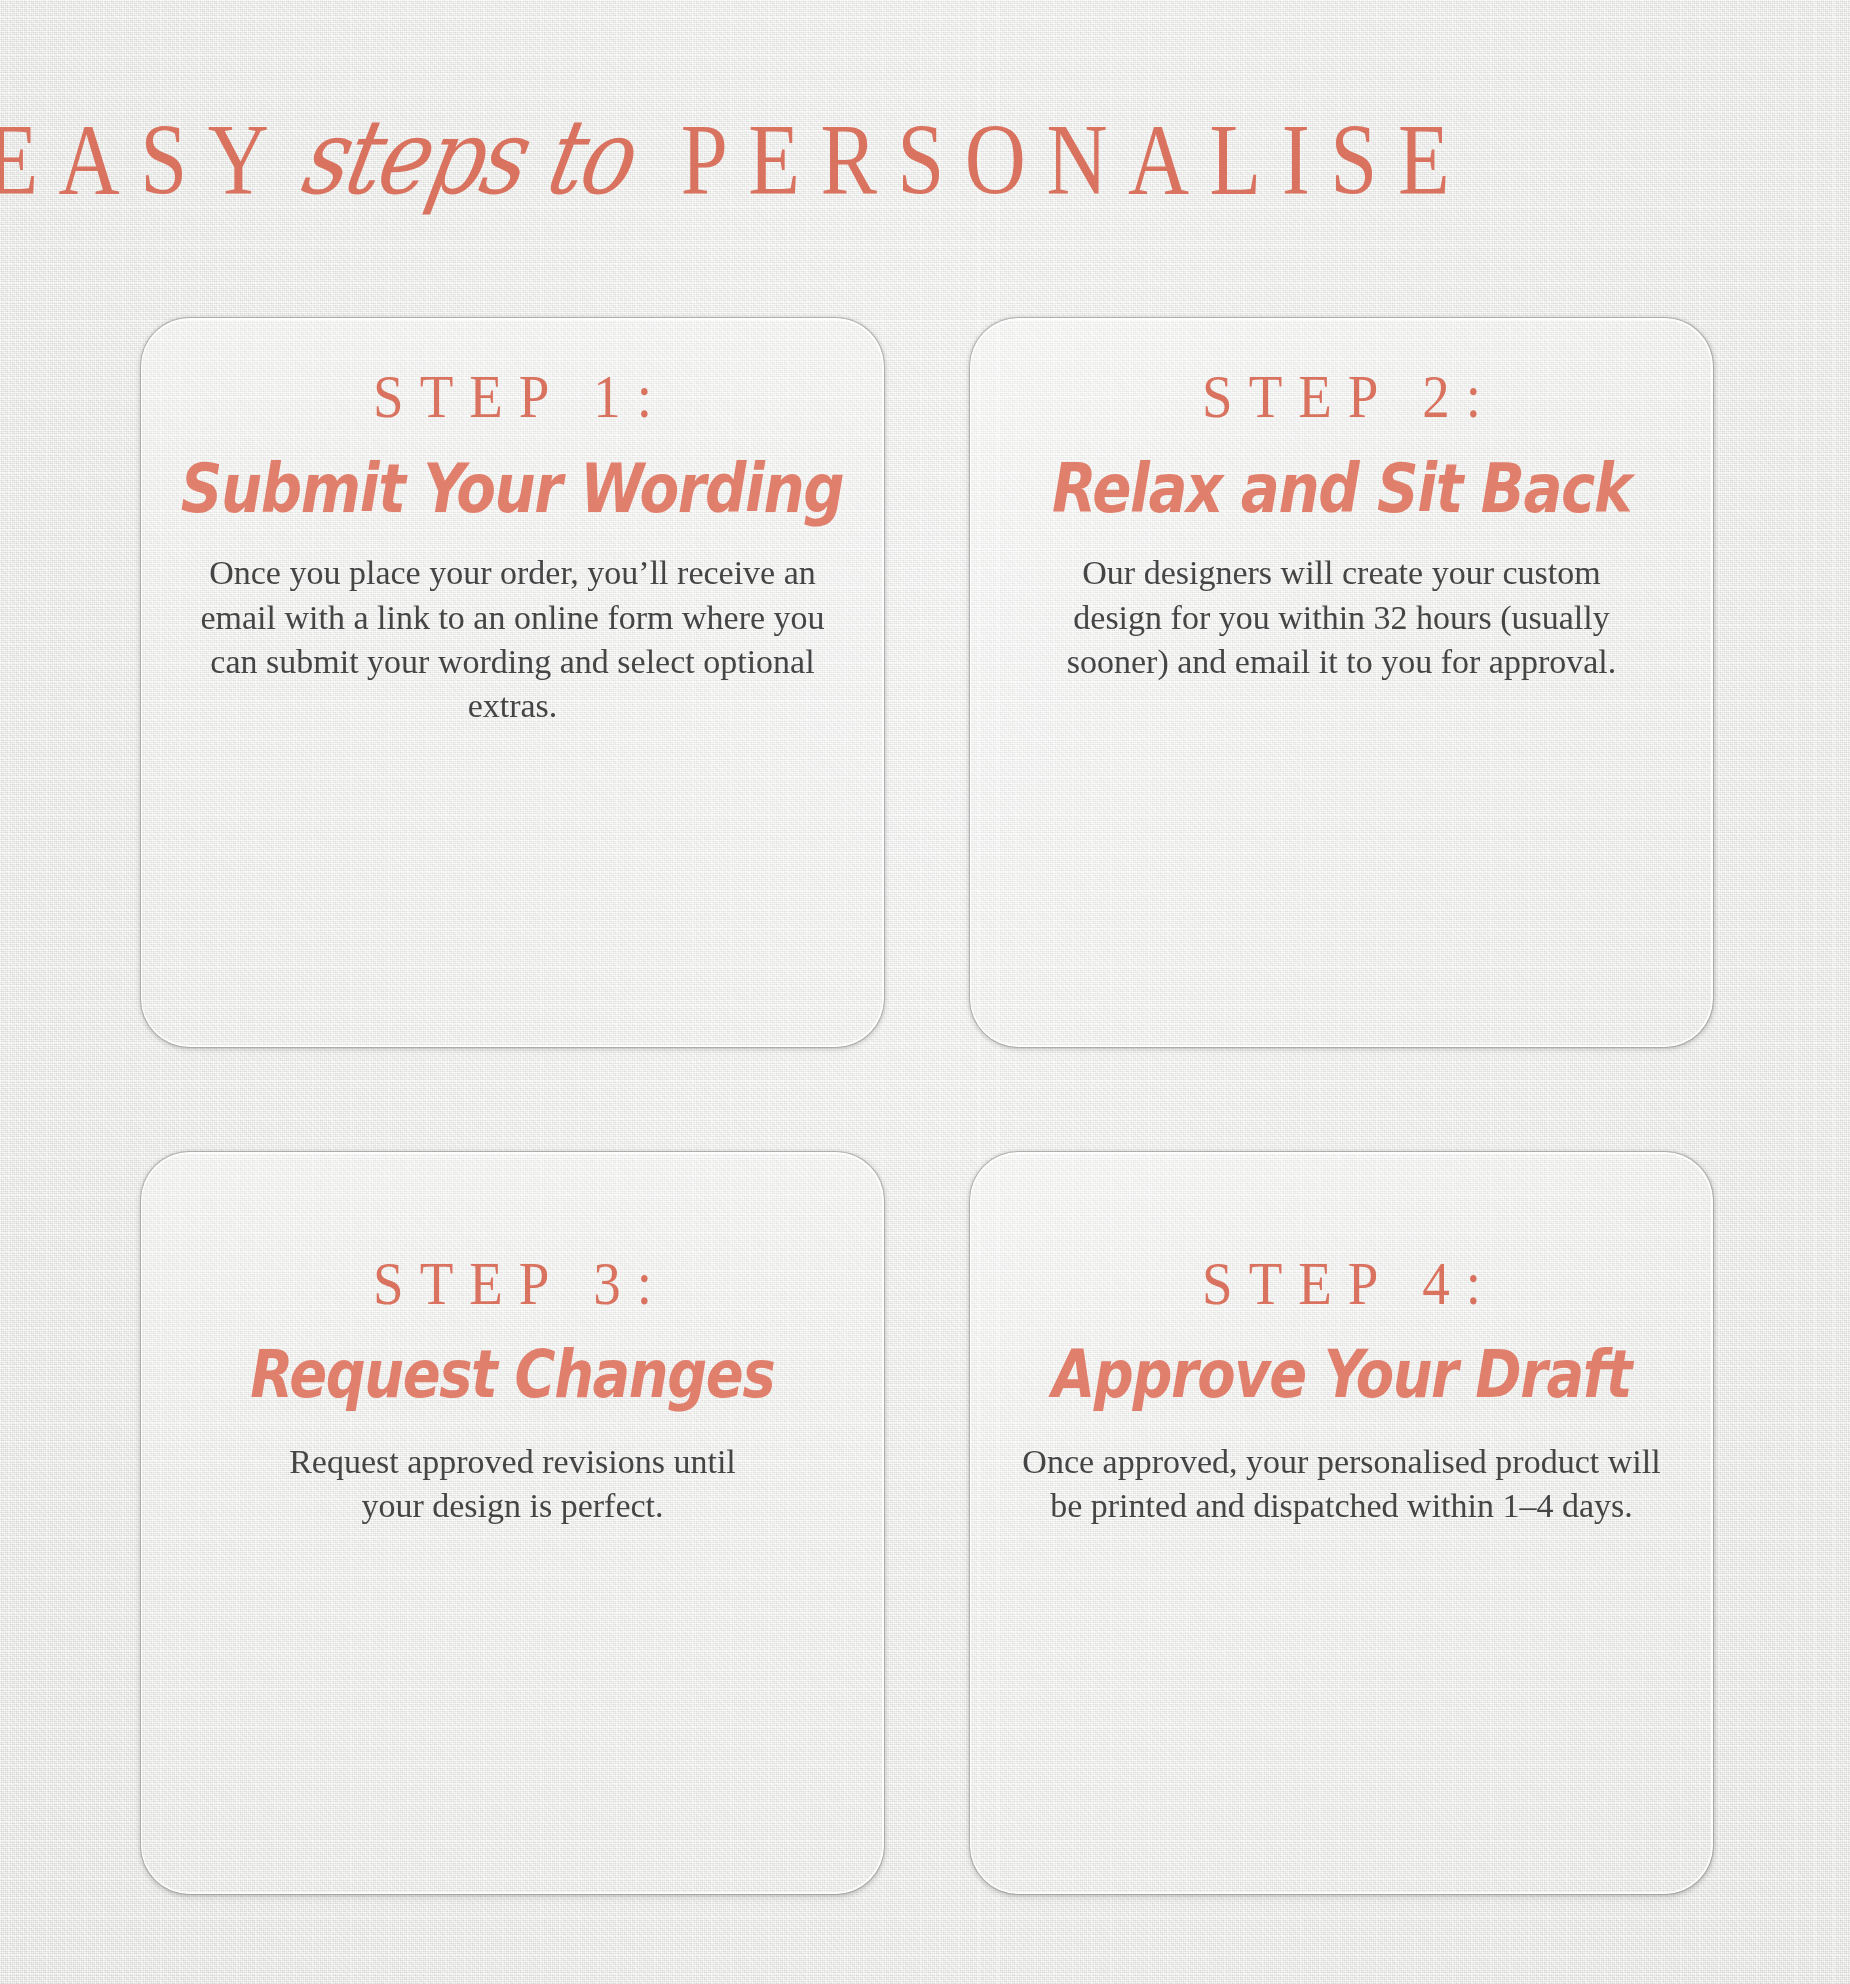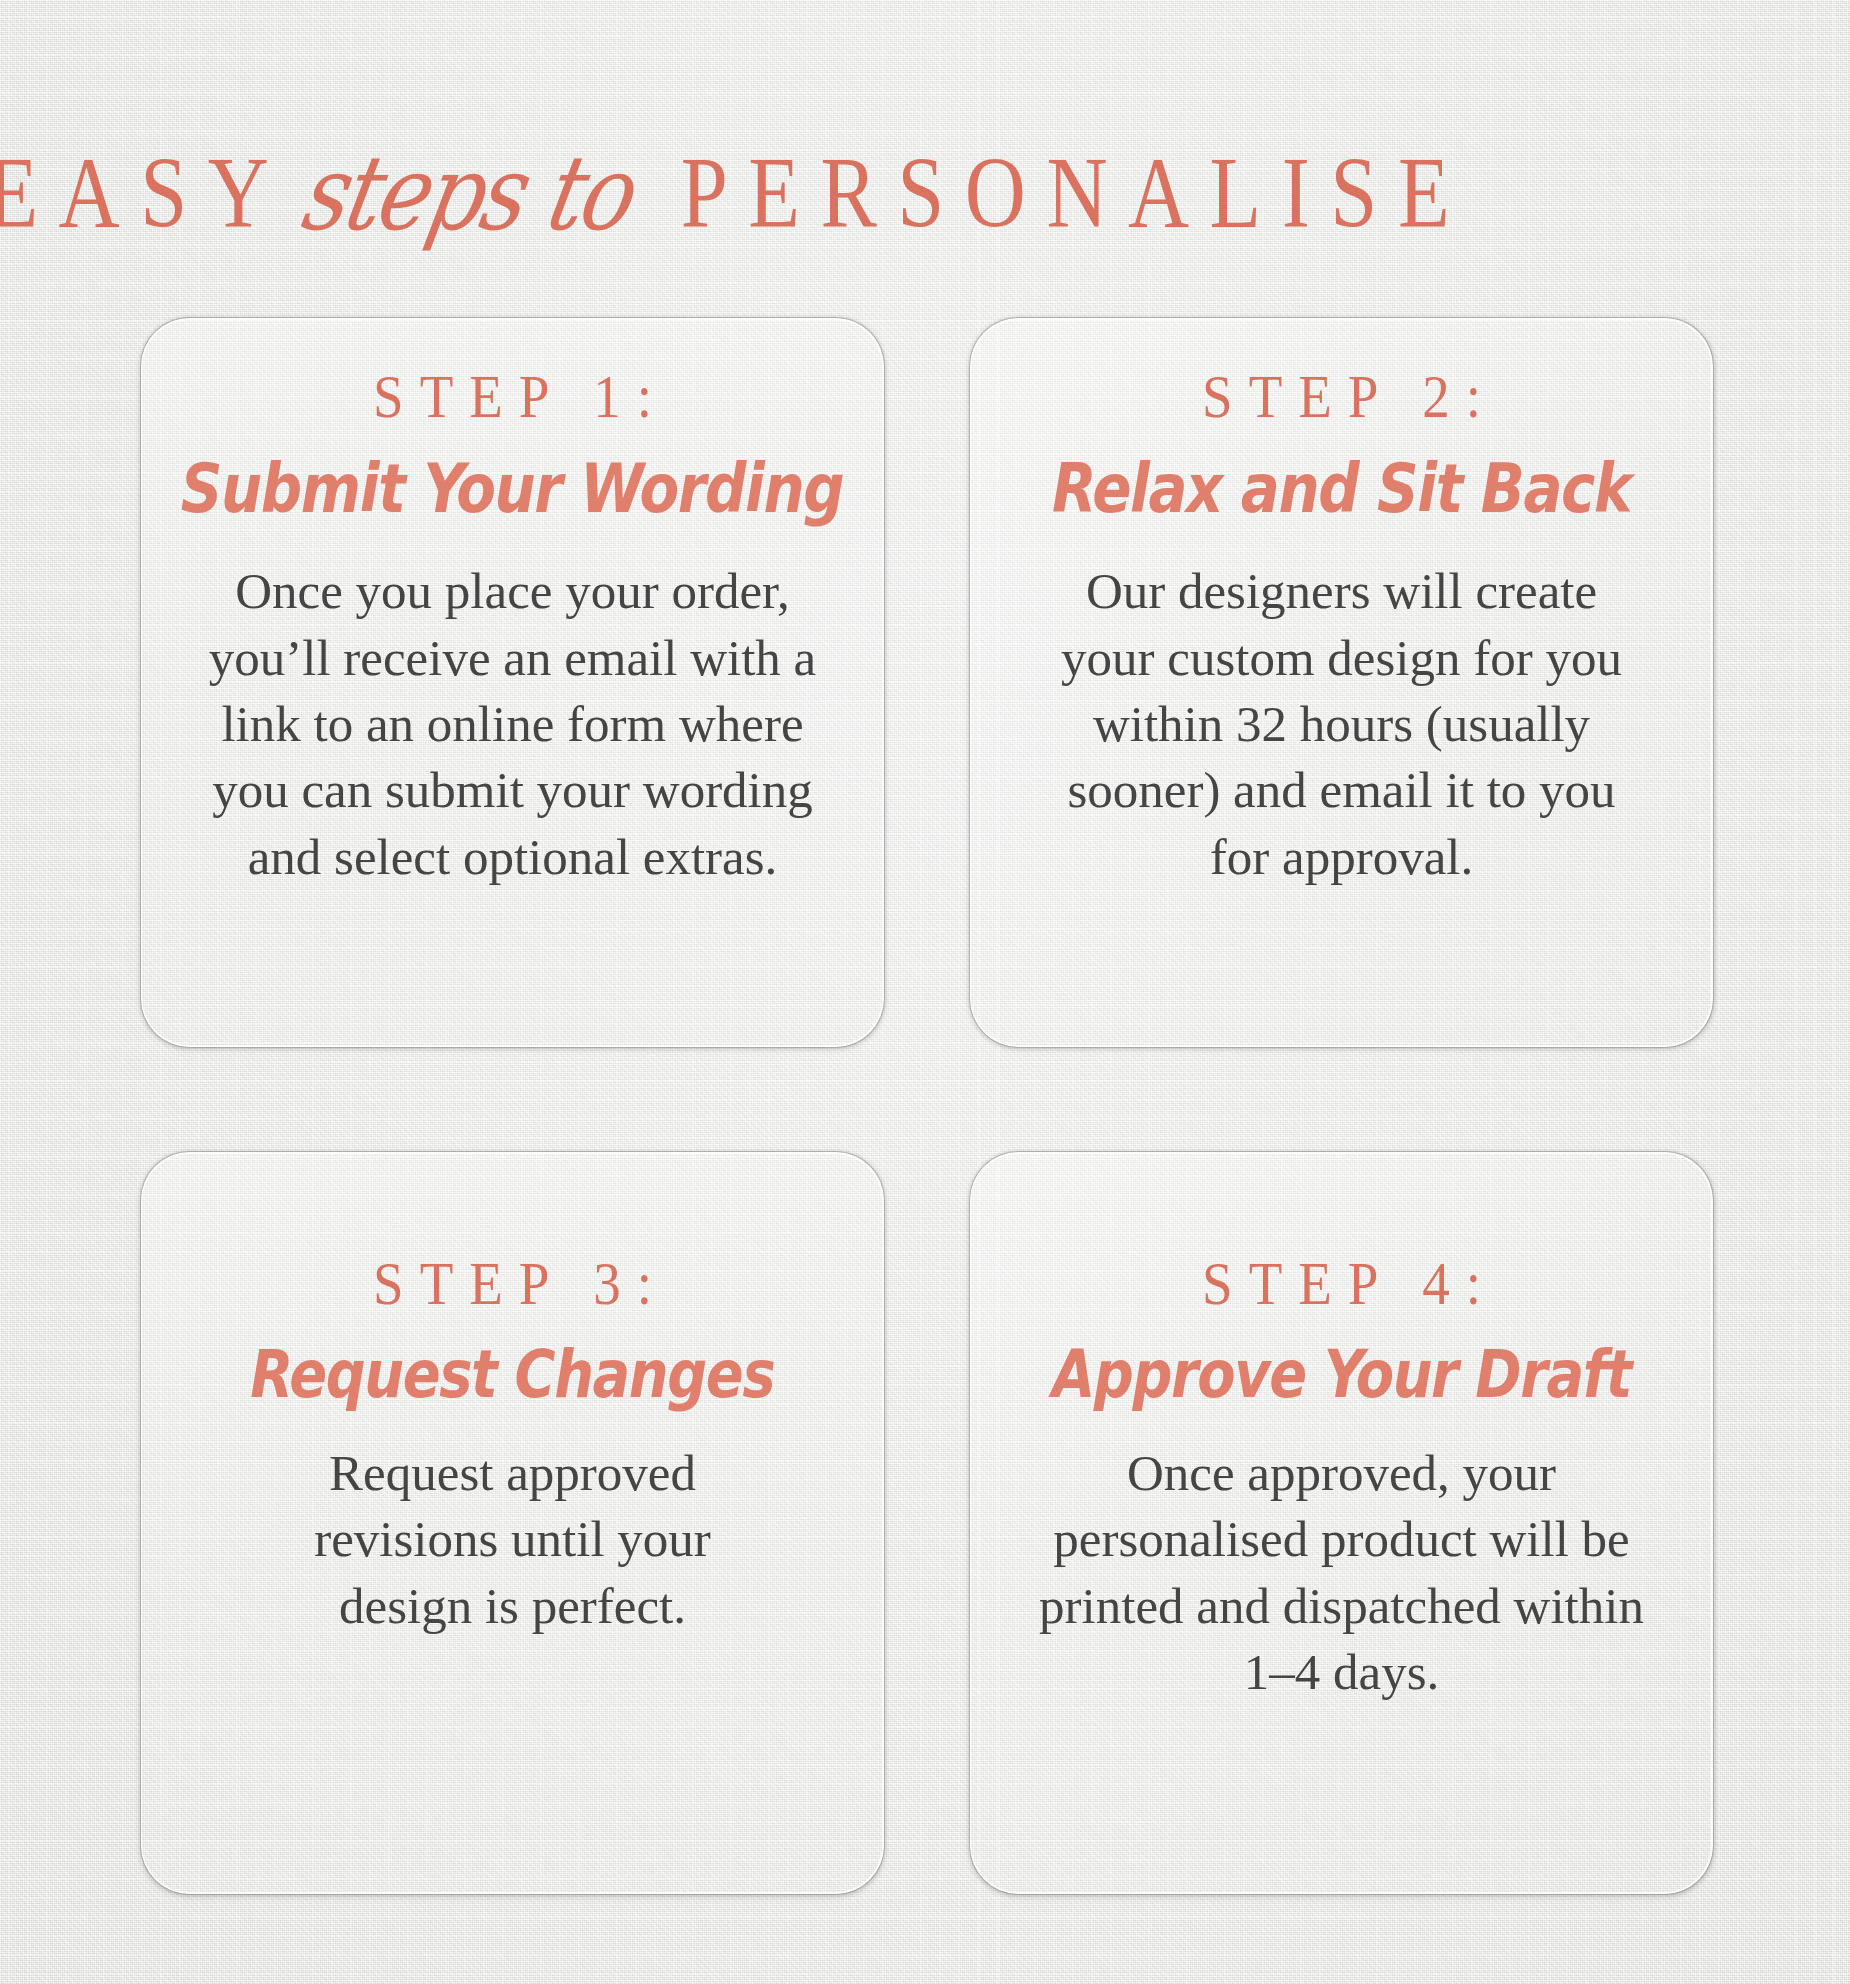--- a/index.html
+++ b/index.html
@@ -59,21 +59,21 @@
   }
 
   
   .header {
     position: absolute;
     top: 114px;
     left: 0;
     width: 1475px;
     height: 124px;
     display: flex;
-    align-items: flex-end;
+    align-items: flex-start;
     justify-content: center;
     white-space: nowrap;
   }
 
   .header-word {
     color: #d9735f;
     font-family: "Liberation Serif", "DejaVu Serif", serif;
     font-size: 91px;
     font-weight: 400;
     letter-spacing: 22px;
@@ -168,25 +168,25 @@
     letter-spacing: -1.4px;
     margin: 0 0 38px 0;
     white-space: nowrap;
     transform: scaleY(1.16) scaleX(0.98);
     transform-origin: center top;
   }
 
   .step-body {
     color: #454545;
     font-family: "Liberation Serif", "DejaVu Serif", serif;
-    font-size: 51px;
+    font-size: 34px;
     font-weight: 400;
     line-height: 1.30;
     text-align: center;
-    margin: 7px;
+    margin: 0;
     max-width: 666px;
   }
 
   
   .card-1 .step-body { max-width: 666px; }
   .card-2 .step-body { max-width: 609px; }
   .card-3 .step-body { max-width: 495px; }
   .card-4 .step-body { max-width: 656px; }
 
   .card-3 .step-title,

